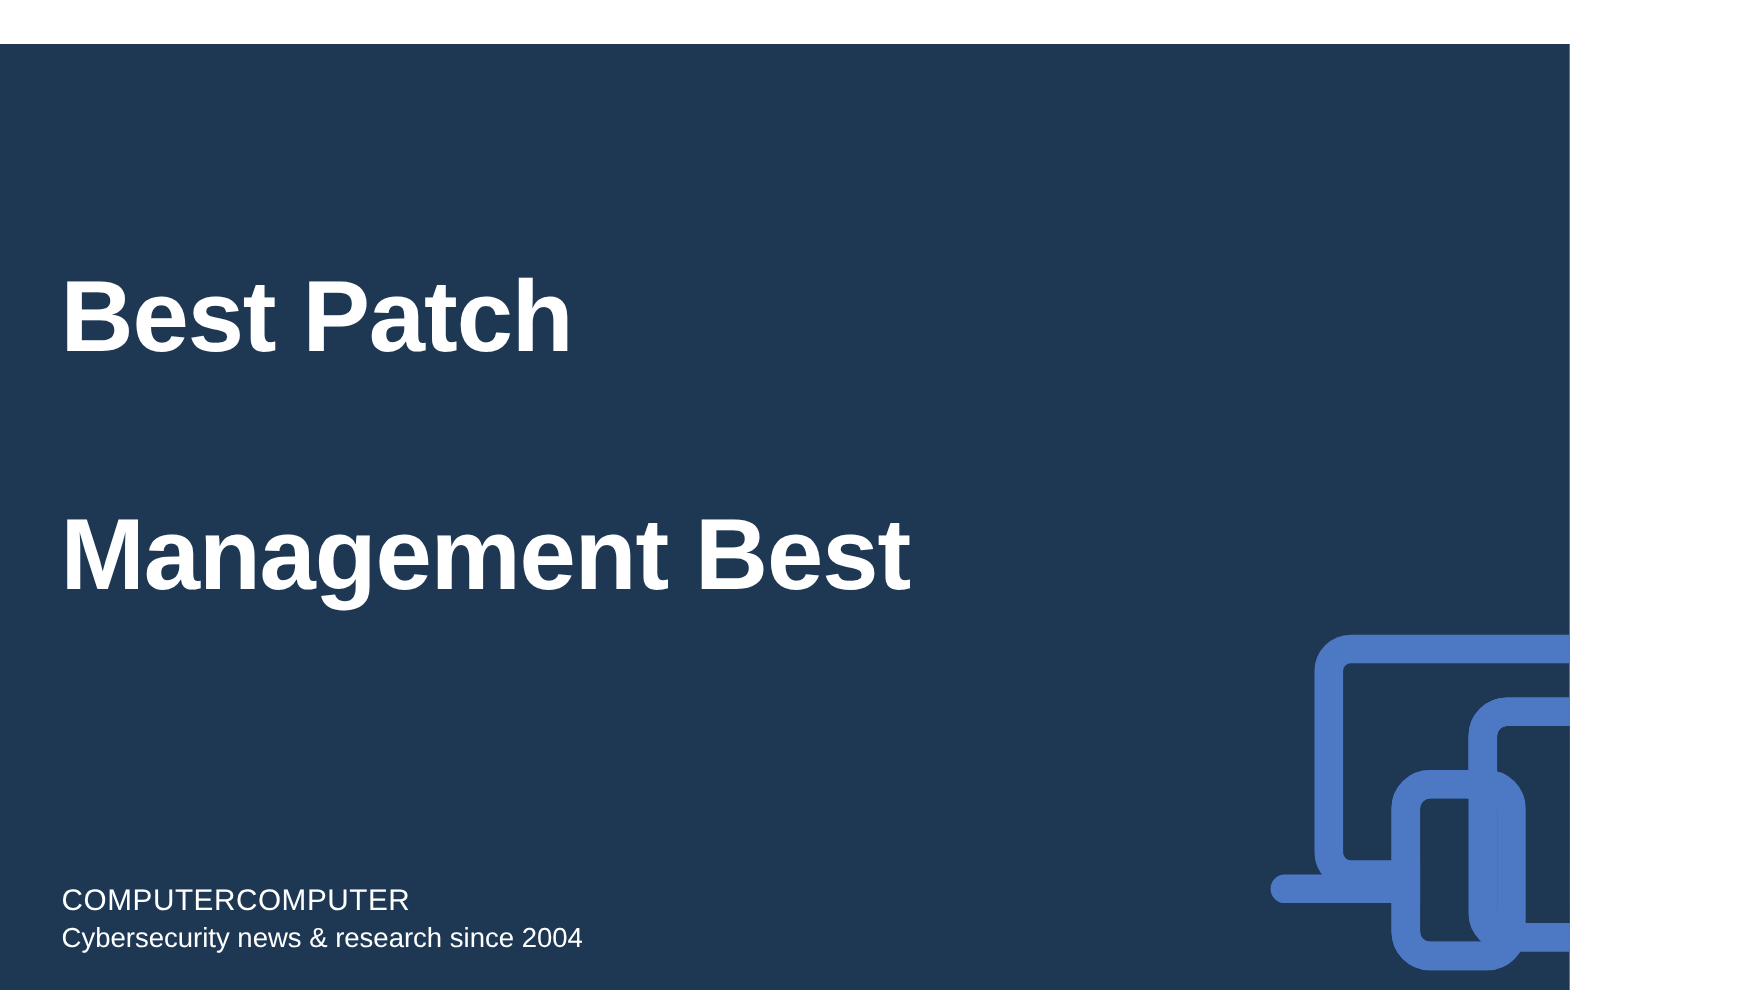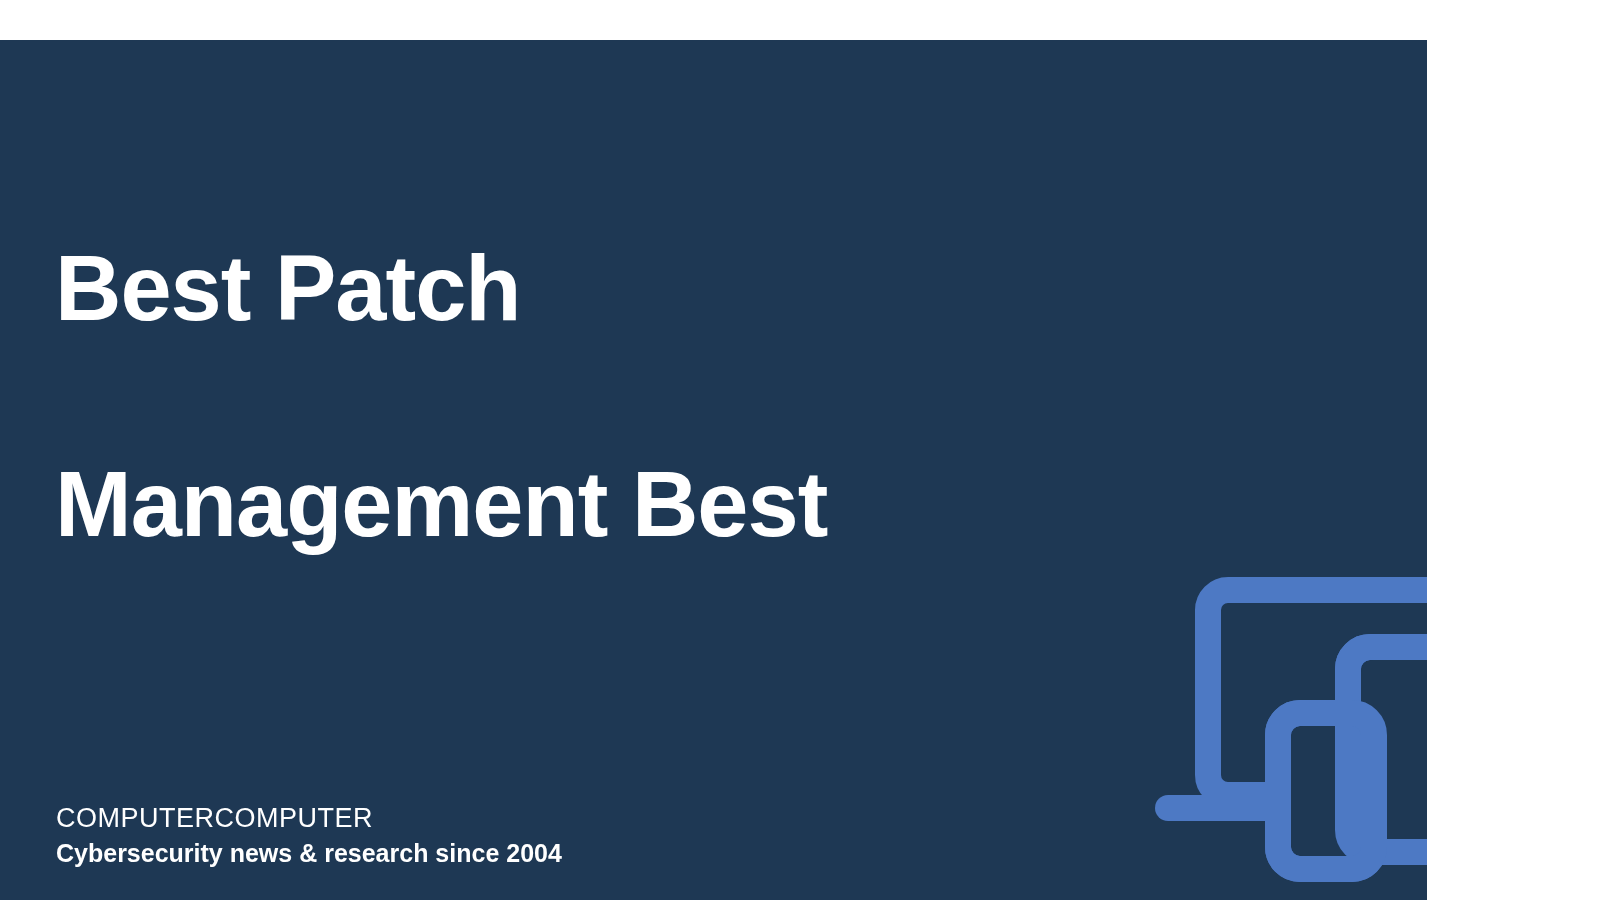--- a/index.html
+++ b/index.html
@@ -55,21 +55,21 @@
   }
   .brand-logo .logo-light {
     font-weight: 300;
   }
   .brand-logo .logo-bold {
     font-weight: 400;
   }
   .brand-tagline {
     margin-top: 6px;
     font-family: "Liberation Sans", sans-serif;
-    font-weight: 700;
+    font-weight: 400;
     font-size: 25px;
     line-height: 29px;
     letter-spacing: 0px;
     white-space: nowrap;
   }
 
   
   .devices-icon {
     position: absolute;
     left: 1150px;

